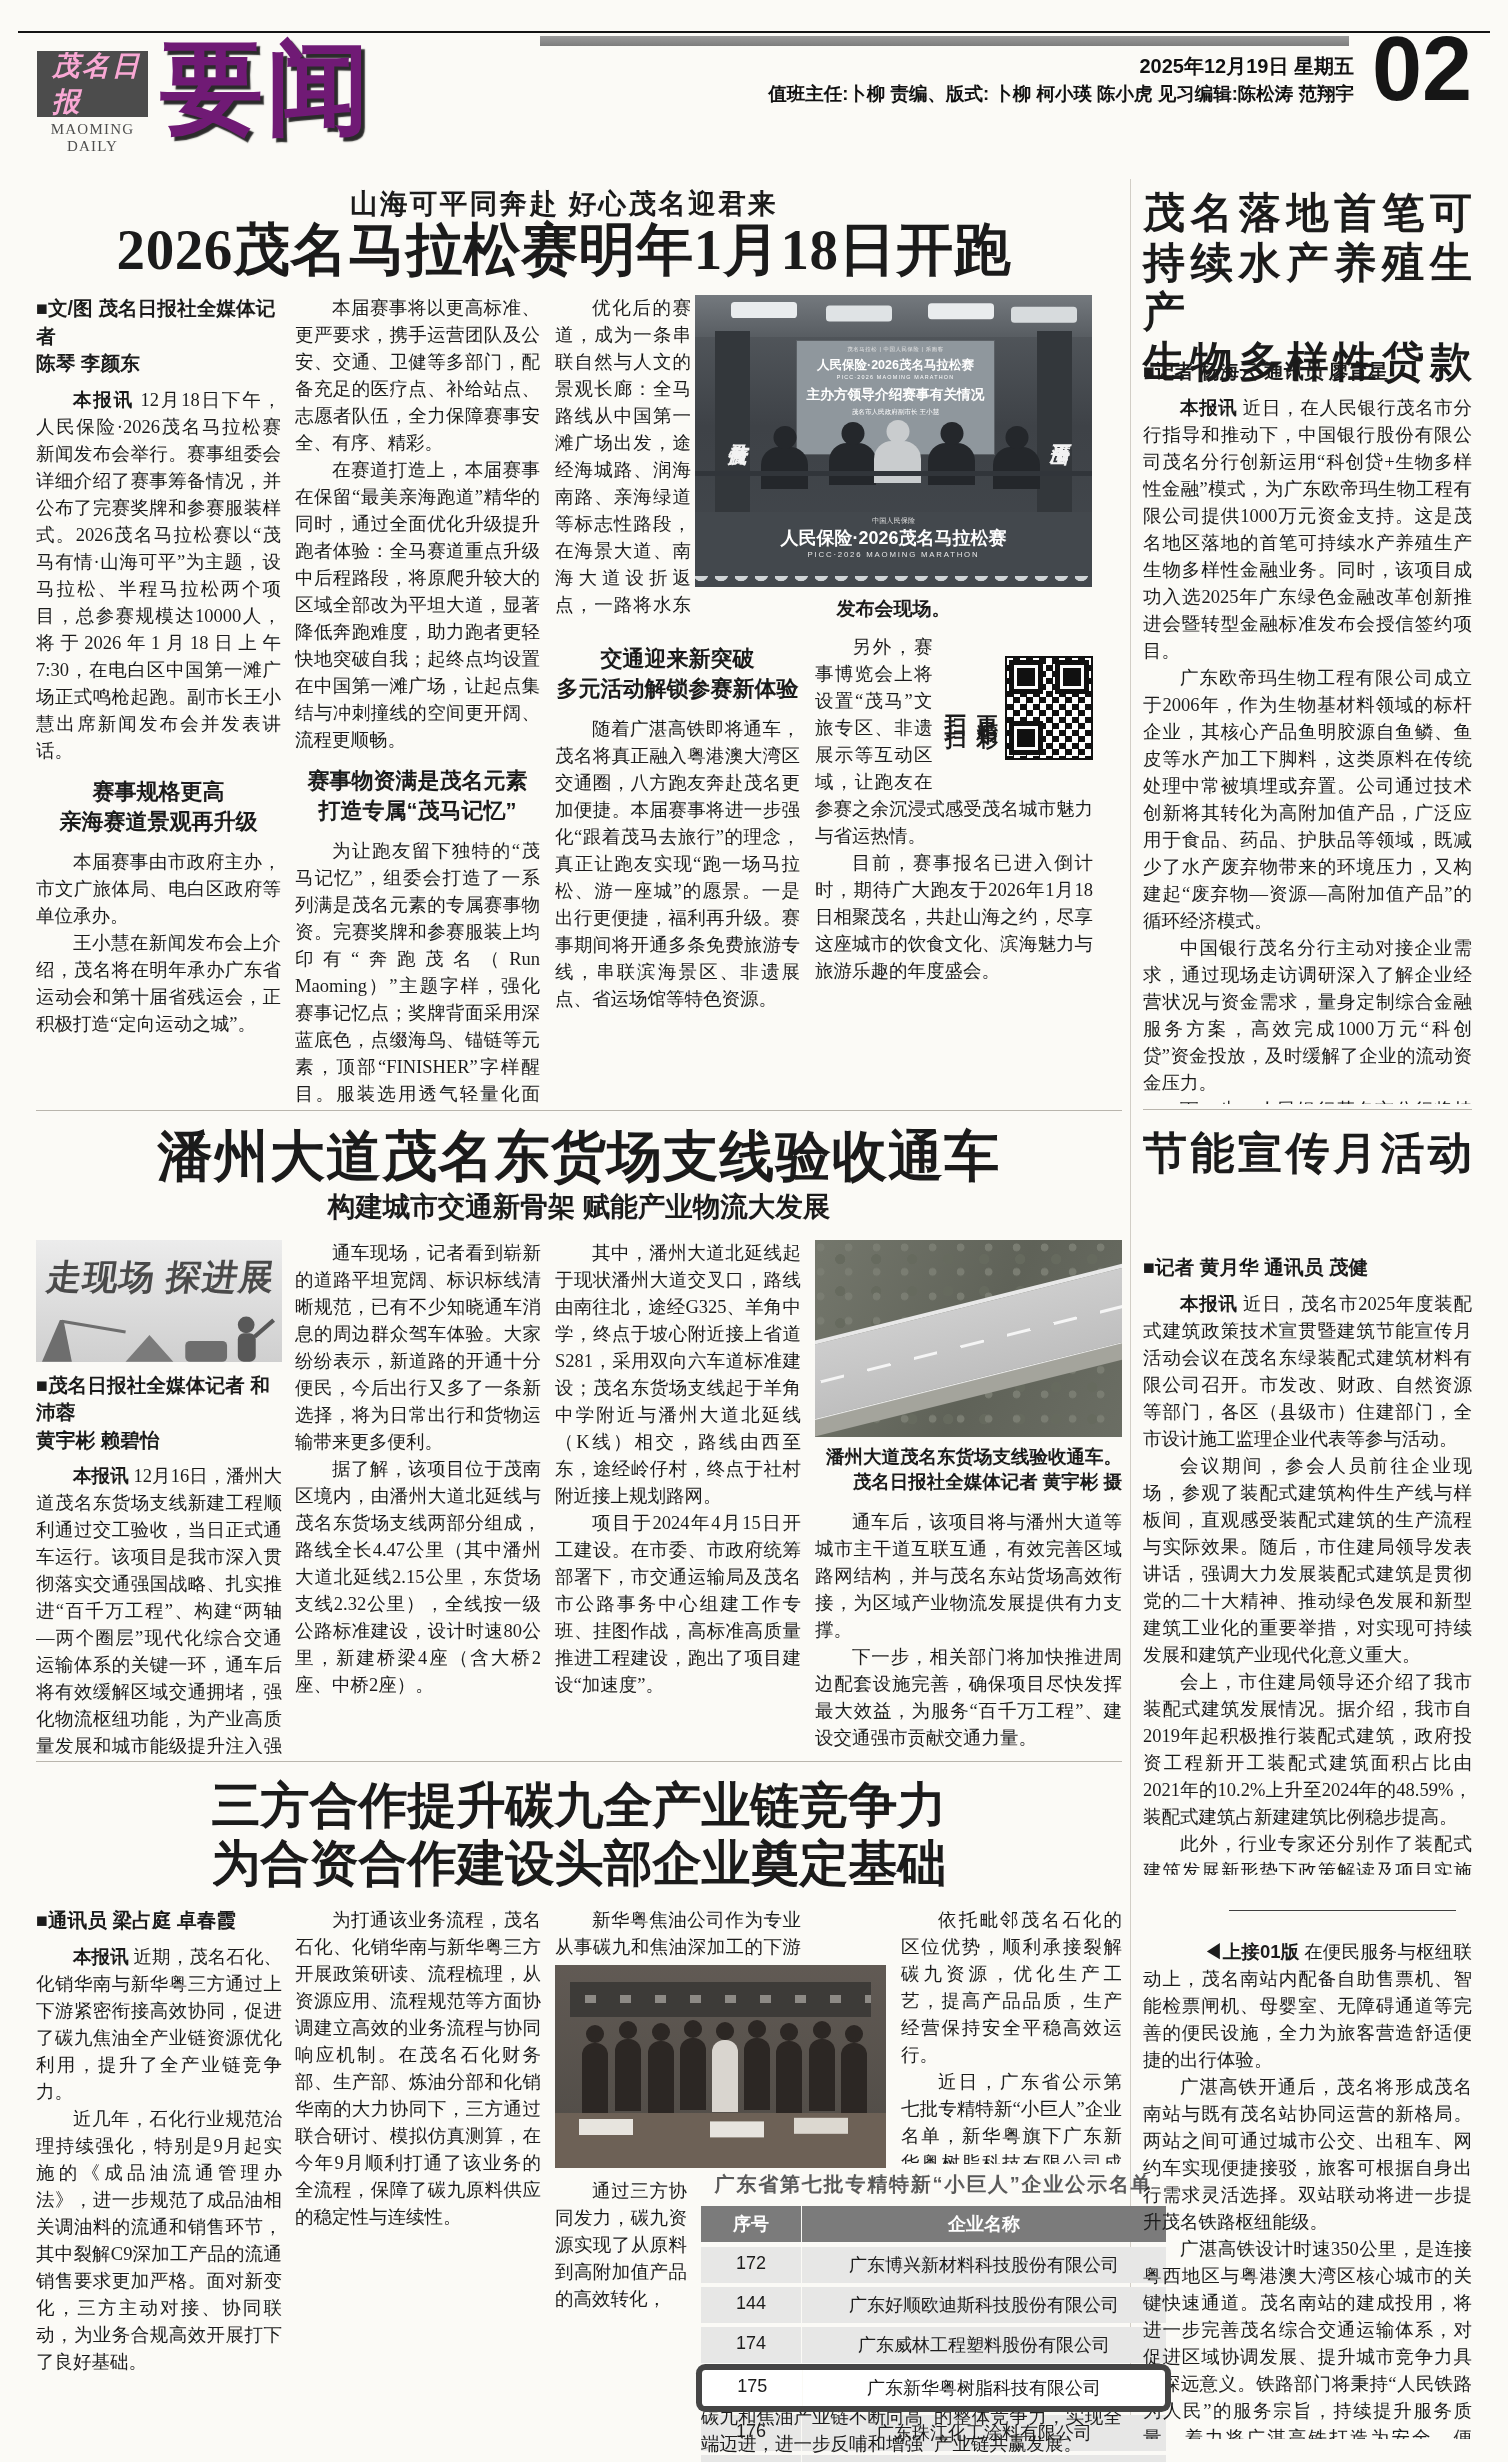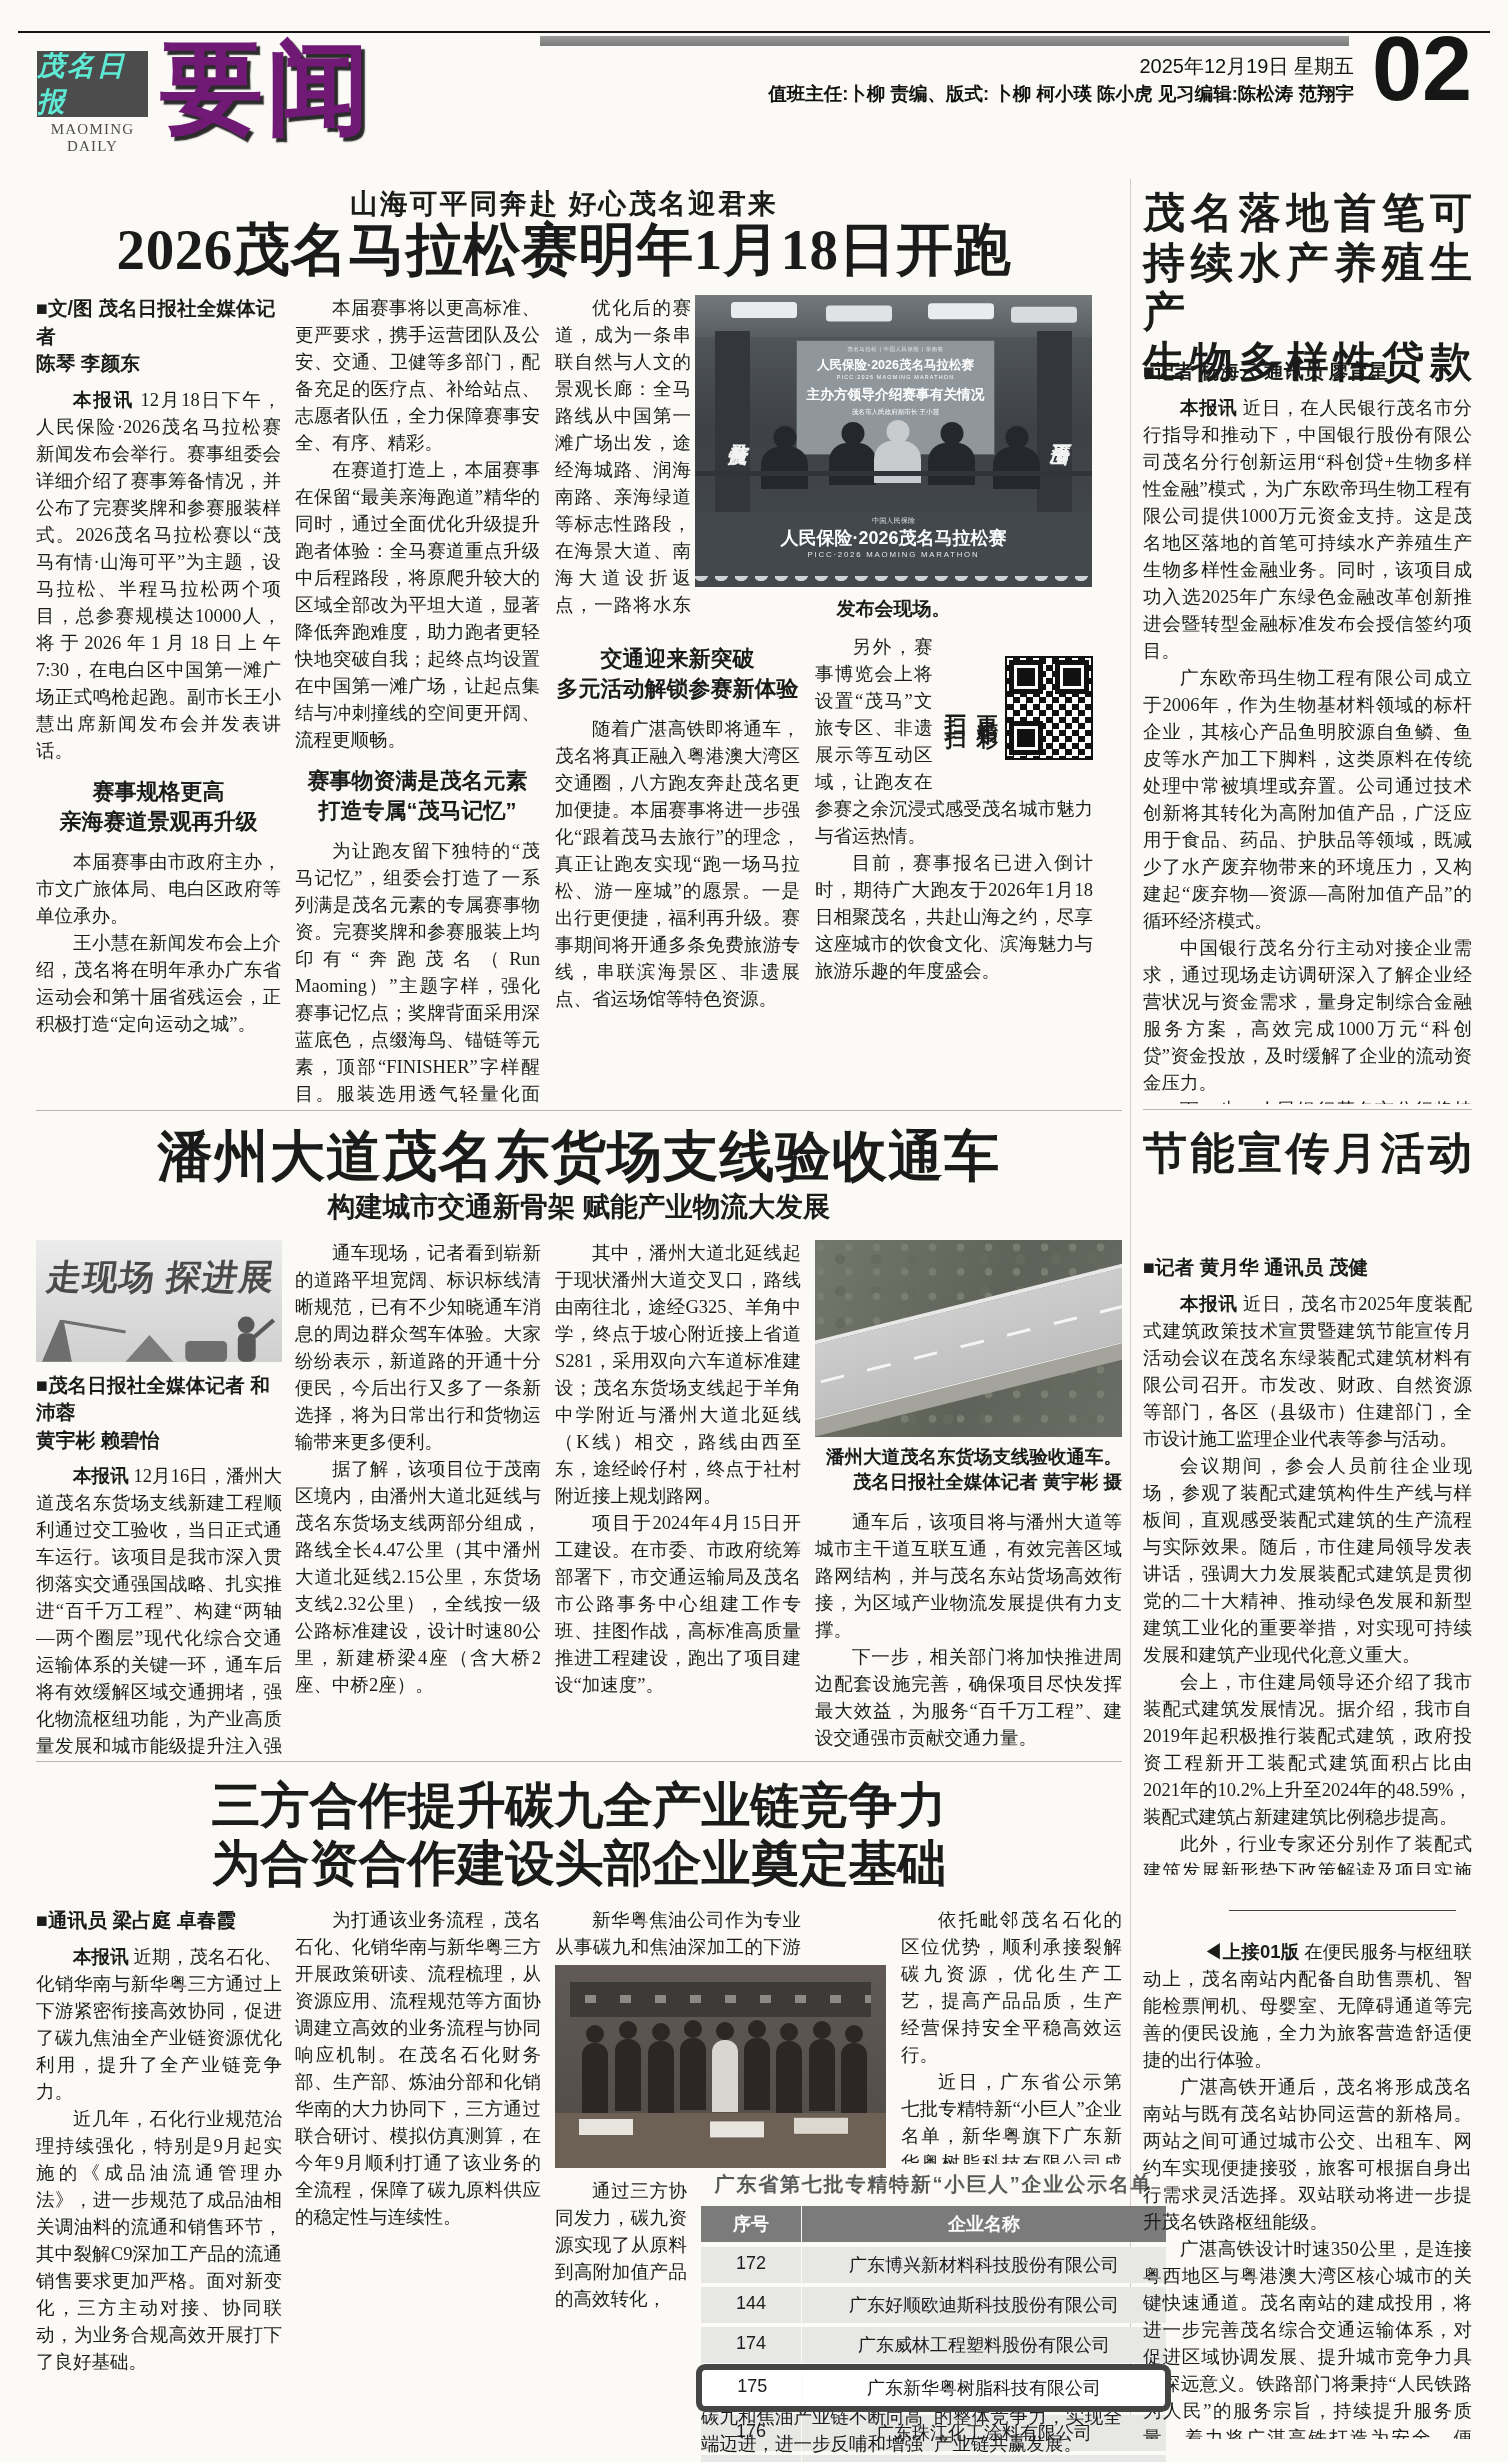--- a/index.html
+++ b/index.html
@@ -7,27 +7,27 @@
         font-family:"Liberation Serif","DejaVu Serif",serif;color:#1b1b1b;}
   .abs{position:absolute;}
   .rule{position:absolute;background:#b9b5ad;height:0.6px;}
   .vrule{position:absolute;background:#d2cec6;width:0.6px;}
   
   .topline{position:absolute;left:18px;right:18px;top:31px;height:2.4px;background:#141414;}
   .graybar{position:absolute;left:540px;top:36px;width:809px;height:9.5px;
            background:linear-gradient(#9a9a9a,#7d7d7d);}
   .logobox{position:absolute;left:37px;top:51px;width:111px;height:66px;background:#4c4c4c;
            display:flex;align-items:center;justify-content:center;}
-  .logobox span{color:#5eead4;font-size:27.5px;font-weight:bold;font-style:italic;letter-spacing:2.4px;}
+  .logobox span{color:#f9a8d4;font-size:27.5px;font-weight:bold;font-style:italic;letter-spacing:2.4px;padding-left:15px;}
   .logo-en{position:absolute;left:33px;top:121px;width:119px;text-align:center;font-family:"Liberation Serif",serif;
            font-size:15px;color:#4e4e4e;letter-spacing:1.2px;}
   .section{position:absolute;left:160px;top:37px;font-size:103px;font-weight:bold;line-height:1;
            color:#701a75;text-shadow:3.6px 3.6px 1.2px #2b2b2b;letter-spacing:3.6px;}
   .dateline{position:absolute;right:154px;top:53px;width:716px;text-align:right;
-            font-family:"Liberation Sans",sans-serif;font-weight:normal;font-size:20px;color:#111;}
+            font-family:"Liberation Sans",sans-serif;font-weight:bold;font-size:20px;color:#111;}
   .staffline{position:absolute;right:154px;top:81px;width:895px;text-align:right;
              font-family:"Liberation Sans",sans-serif;font-weight:bold;font-size:18.5px;color:#111;}
   .pagenum{position:absolute;right:36px;top:24px;font-family:"Liberation Sans",sans-serif;
            font-size:90px;font-weight:bold;color:#161616;line-height:1;}
   
   .kicker{position:absolute;left:36px;top:186px;width:1056px;text-align:center;
           font-weight:bold;font-size:27.5px;letter-spacing:2.4px;}
   .mainhl{position:absolute;left:36px;top:220px;width:1056px;text-align:center;
           font-weight:bold;font-size:57px;letter-spacing:0.6px;line-height:1.05;}
   .bp{margin:0;text-indent:2em;text-align:justify;}

